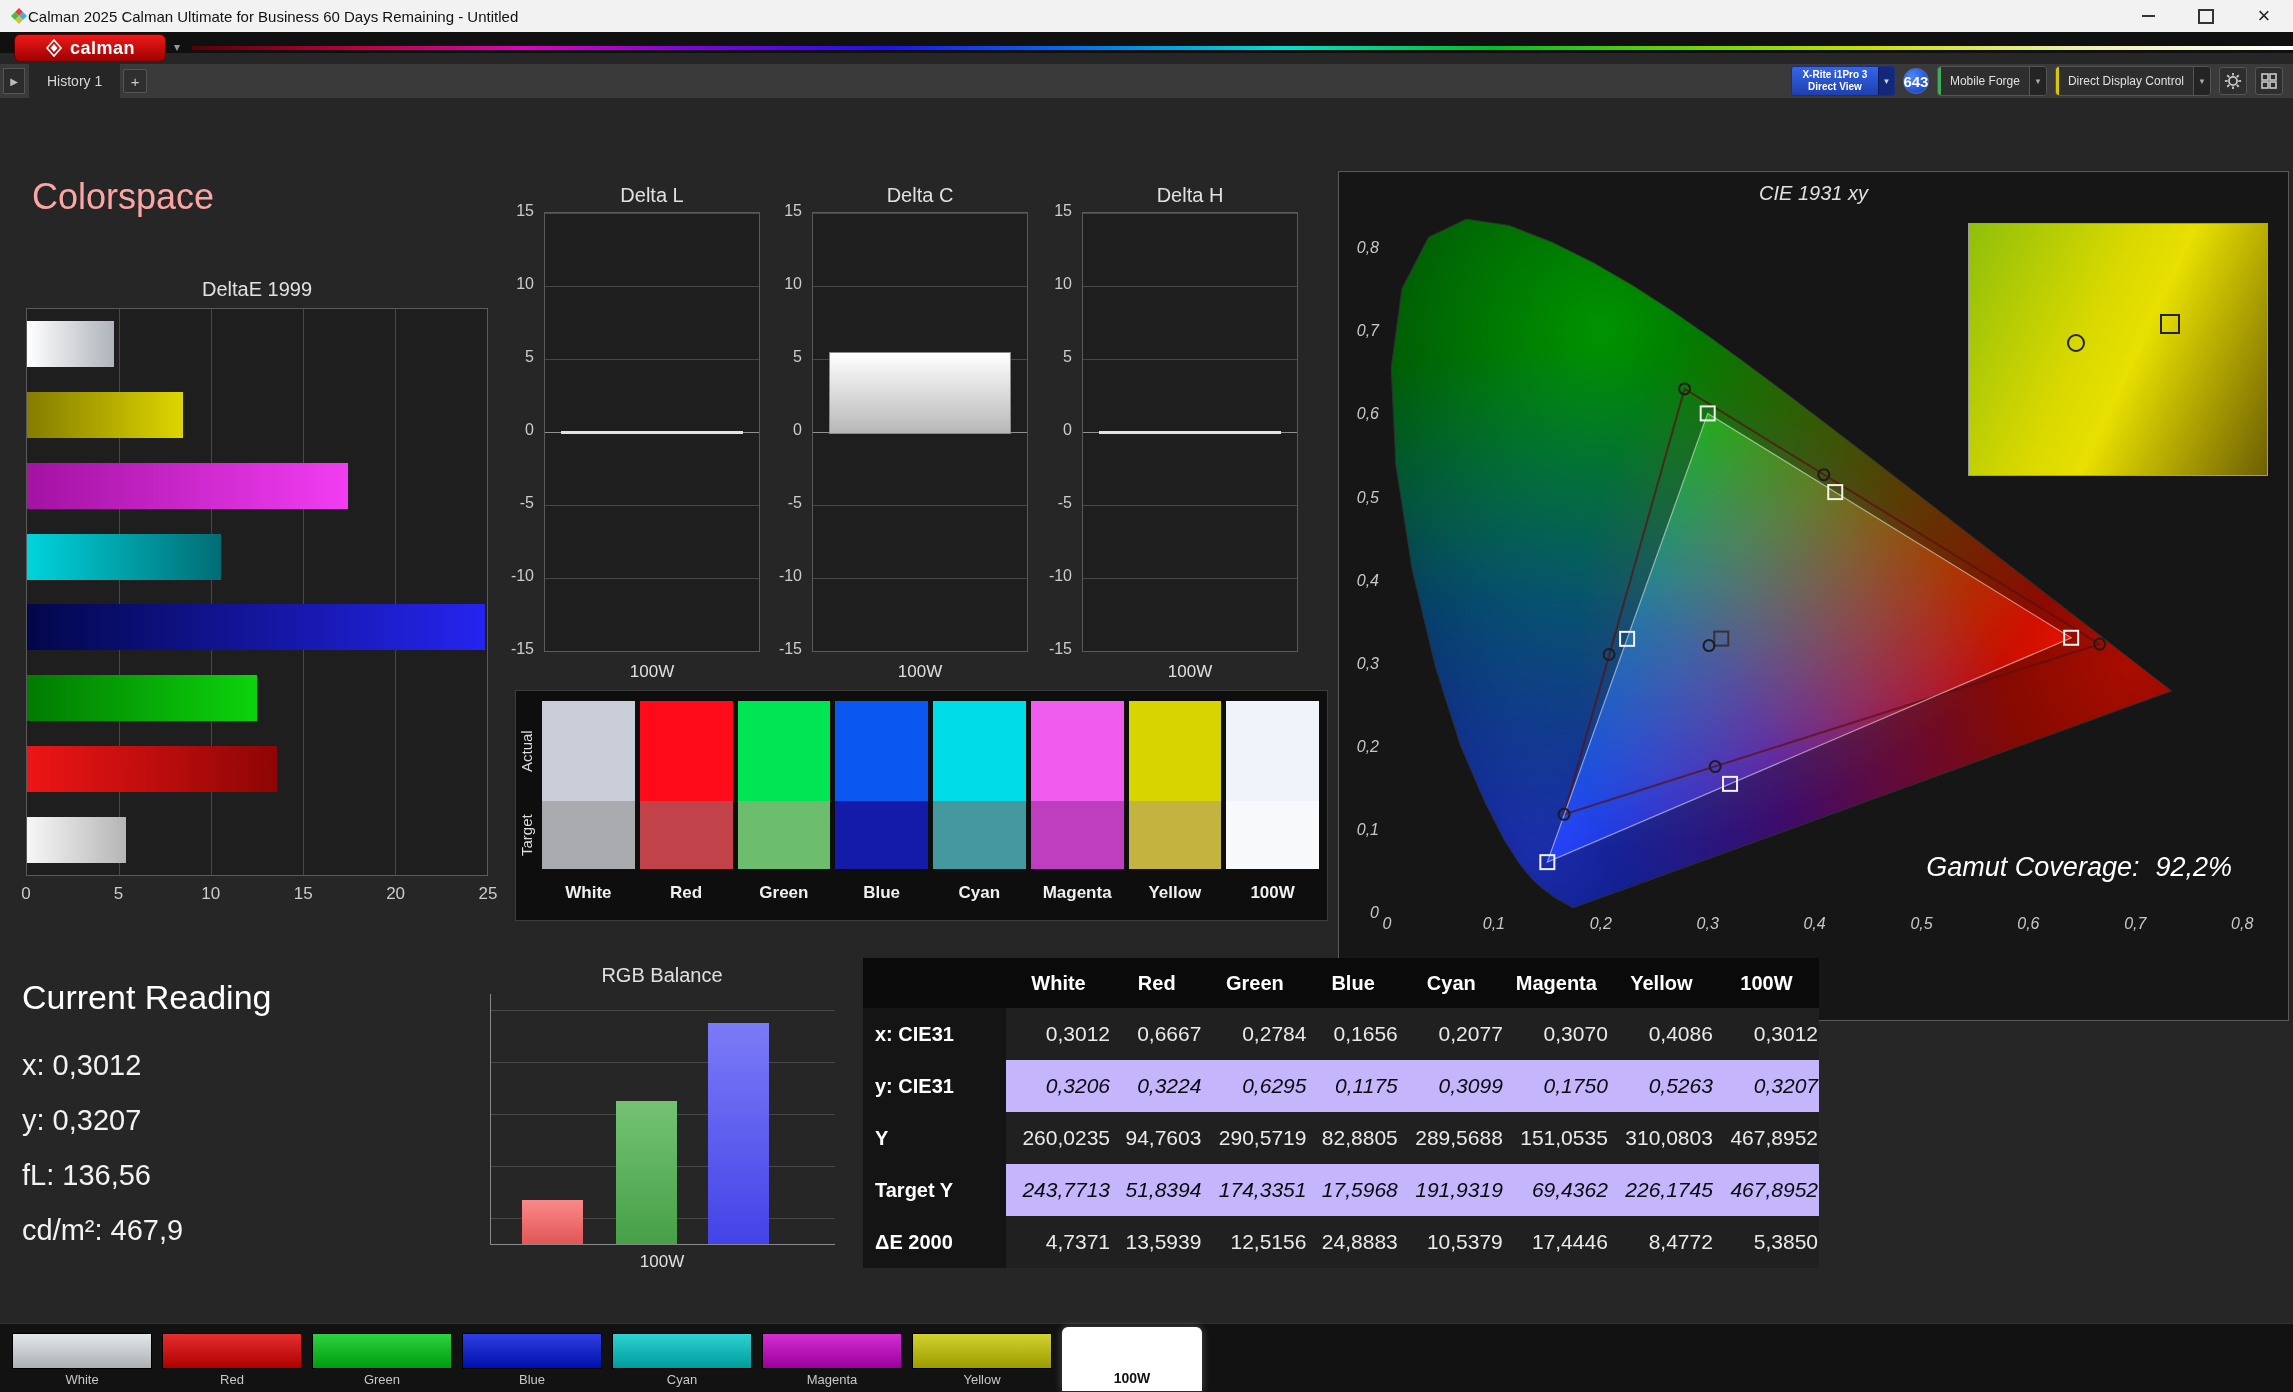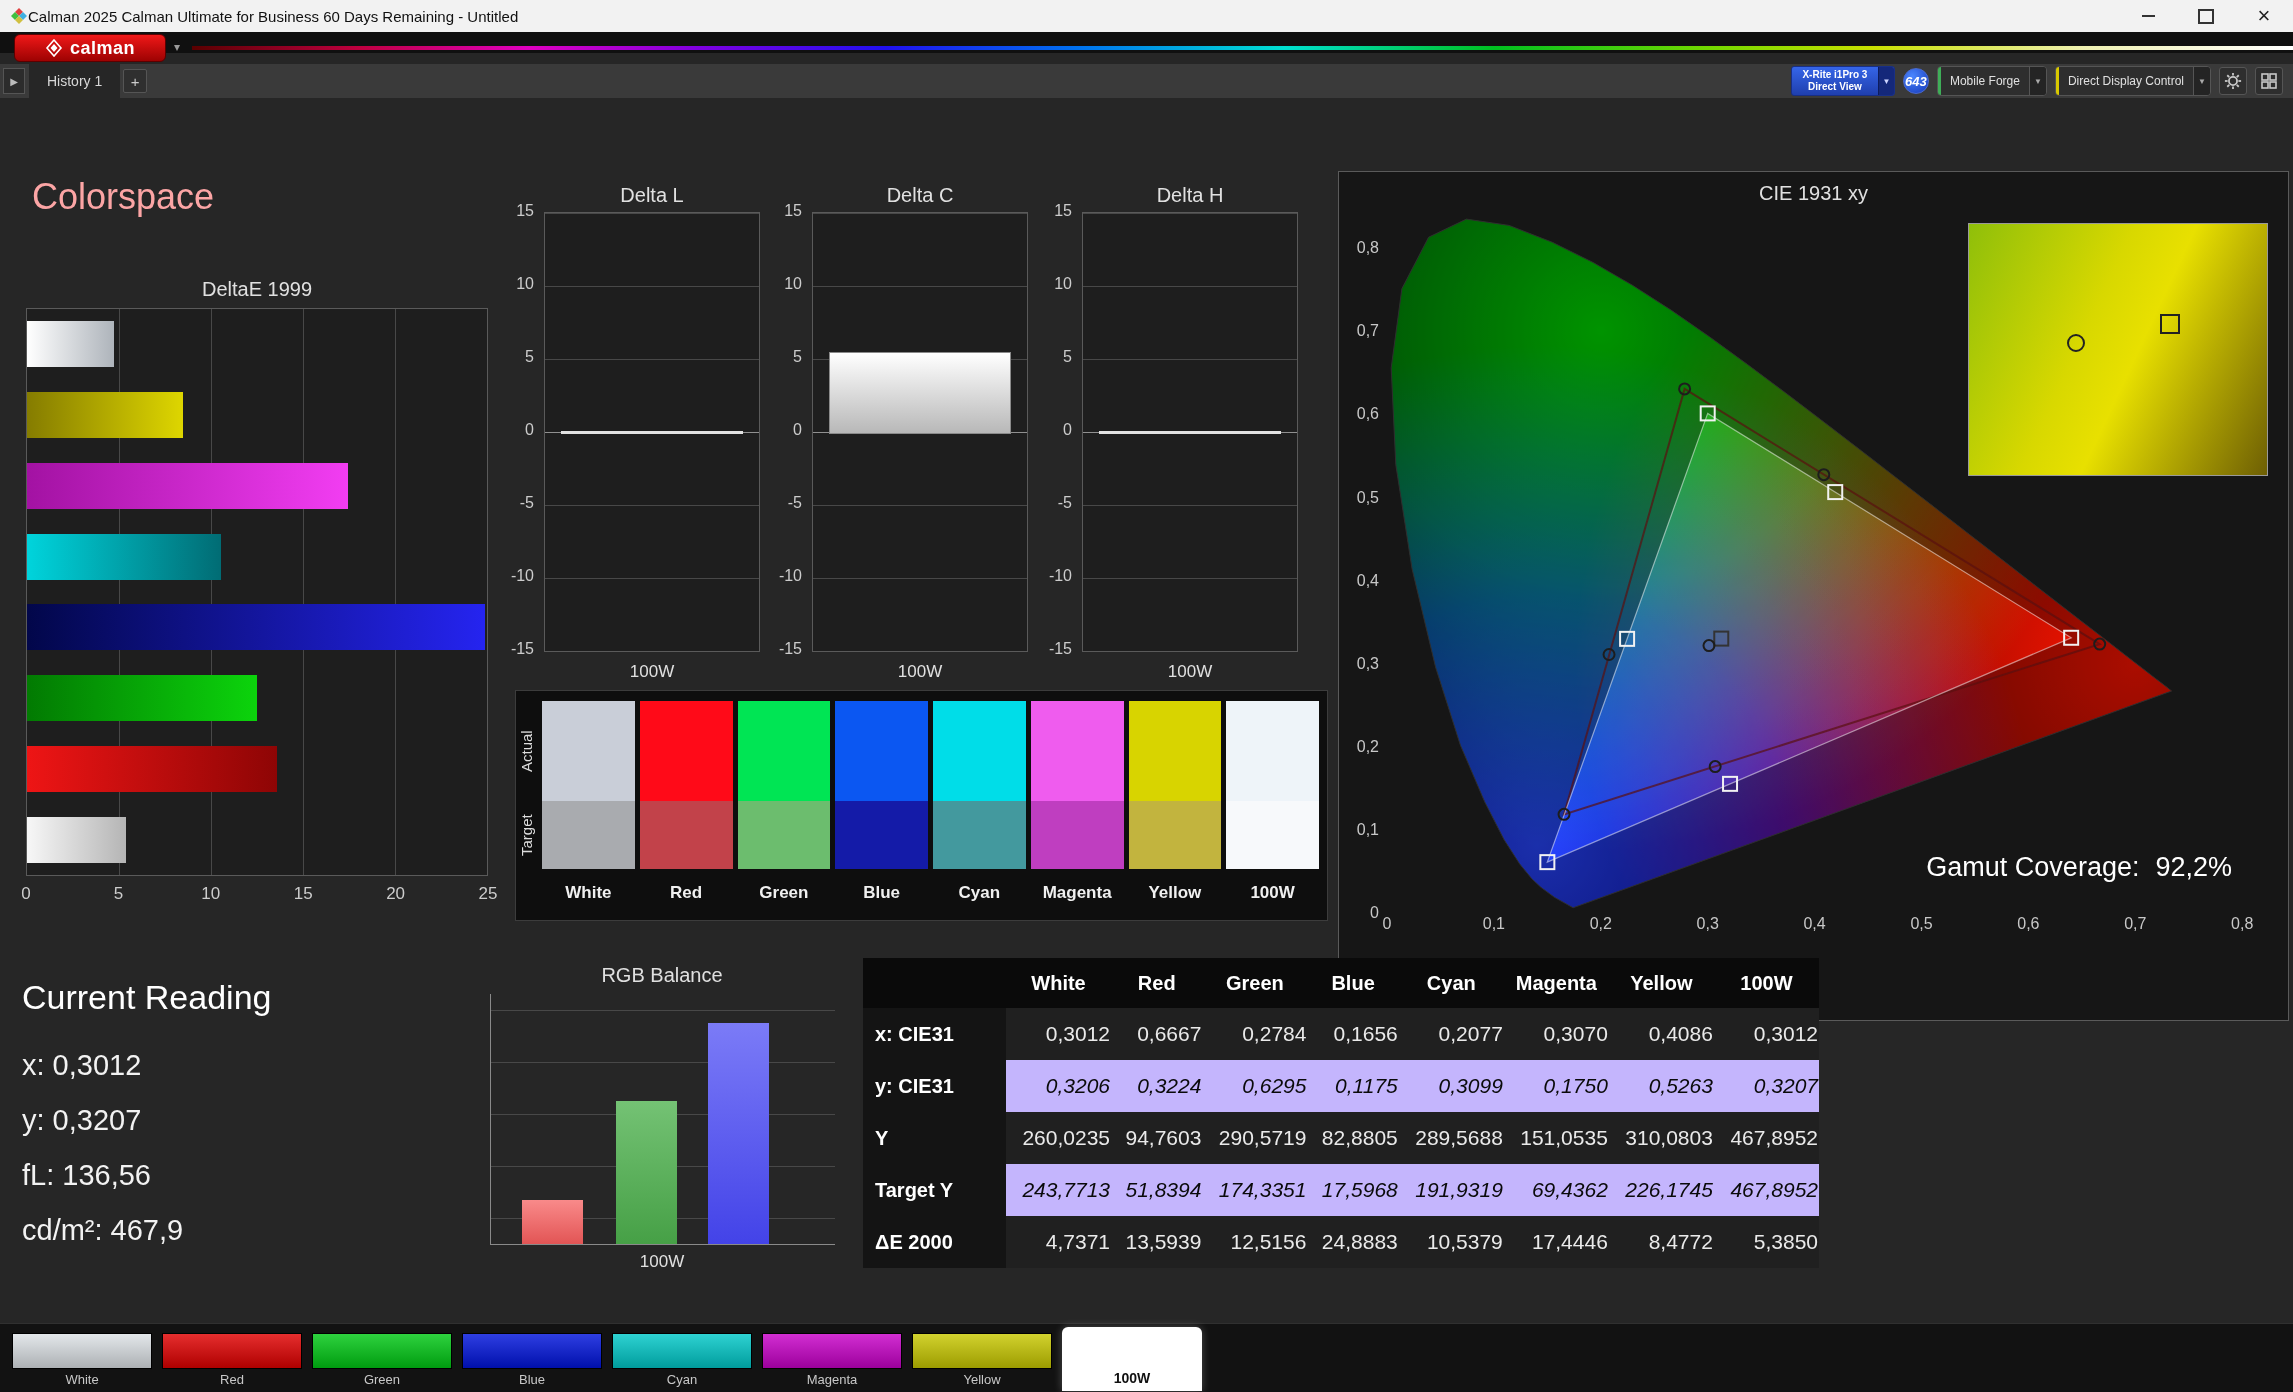--- a/index.html
+++ b/index.html
@@ -39,22 +39,22 @@
   .tab-add{width:22px;height:22px;margin-left:3px;background:#2f2f2f;border:1px solid #555;
            color:#ccc;display:flex;align-items:center;justify-content:center;font-size:15px;border-radius:2px;}
   .tab-right{margin-left:auto;display:flex;align-items:center;gap:8px;margin-right:10px;}
   .meter-btn{width:102px;height:28px;background:linear-gradient(180deg,#3565e8,#1f3fae);
              border:1px solid #182f86;border-radius:3px;color:#fff;display:flex;align-items:center;overflow:hidden;}
   .meter-text{flex:1;text-align:center;font-size:10px;line-height:12px;font-weight:bold;}
   .meter-caret{width:15px;height:100%;background:#14287a;display:flex;align-items:center;
                justify-content:center;color:#cdd5ff;font-size:8px;border-left:1px solid #0d1c5c;}
   .badge{width:26px;height:26px;border-radius:50%;
          background:radial-gradient(circle at 35% 30%,#4a86ff,#1538b8);
-         border:1px solid #4a6ad0;color:#fff;font-size:13px;font-weight:bold;
-         display:flex;align-items:center;justify-content:center;box-sizing:border-box;font-style:italic;}
+         border:1px solid #4a6ad0;color:#fff;font-size:15px;font-weight:bold;
+         display:flex;align-items:center;justify-content:center;box-sizing:border-box;}
   .drop-btn{height:28px;background:#2e2e2e;border:1px solid #555;border-radius:4px;color:#e0e0e0;
             font-size:12px;display:flex;align-items:center;overflow:hidden;}
   .drop-btn .stripe{width:3px;align-self:stretch;}
   .drop-btn .lbl{padding:0 9px;white-space:nowrap;}
   .drop-btn .caret{width:16px;align-self:stretch;border-left:1px solid #555;display:flex;
                    align-items:center;justify-content:center;color:#aaa;font-size:8px;background:#242424;}
   .icon-btn{width:28px;height:28px;background:#2e2e2e;border:1px solid #555;border-radius:3px;
             display:flex;align-items:center;justify-content:center;box-sizing:border-box;}
 
   
@@ -86,21 +86,21 @@
   .hgrid.zero{background:#909090;}
   .dchart-yticks{position:absolute;top:212px;width:40px;height:440px;}
   .dchart-ytick{position:absolute;right:6px;width:100%;text-align:right;color:#cccccc;font-size:16px;}
   .dchart-bar{position:absolute;left:16px;right:16px;
               background:linear-gradient(180deg,#ffffff,#b8b8b8);border:1px solid #8a8a8a;}
   .dchart-zeroval{position:absolute;left:16px;right:16px;height:3px;background:#e2e2e2;}
   .dchart-xlabel{position:absolute;top:662px;width:216px;text-align:center;color:#e0e0e0;font-size:17px;}
 
   
   #cie-panel{position:absolute;left:1338px;top:171px;width:951px;height:850px;background:#161616;
-             border:1px solid #5a5a5a;box-sizing:border-box;}
+             border:1px solid #5a5a5a;box-sizing:border-box;font-style:italic;}
   #cie-title{position:absolute;left:0;top:10px;width:100%;text-align:center;color:#e0e0e0;
              font-size:20px;z-index:3;}
   #cie-svg{position:absolute;left:0;top:0;z-index:1;}
   #cie-inset{position:absolute;left:629px;top:51px;width:300px;height:253px;border:1px solid #9a9a9a;
              background:linear-gradient(115deg,#8fbf0a 0%,#d8d800 40%,#e8e000 55%,#6e5f04 100%);
              z-index:4;box-sizing:border-box;}
   .inset-square{position:absolute;left:64%;top:36%;width:16px;height:16px;border:2px solid #222;}
   .inset-circle{position:absolute;left:33%;top:44%;width:14px;height:14px;border:2px solid #222;border-radius:50%;}
   #cie-coverage{position:absolute;right:56px;top:680px;color:#ffffff;font-size:27px;z-index:4;}
   #cie-coverage .cov-val{margin-left:16px;}

